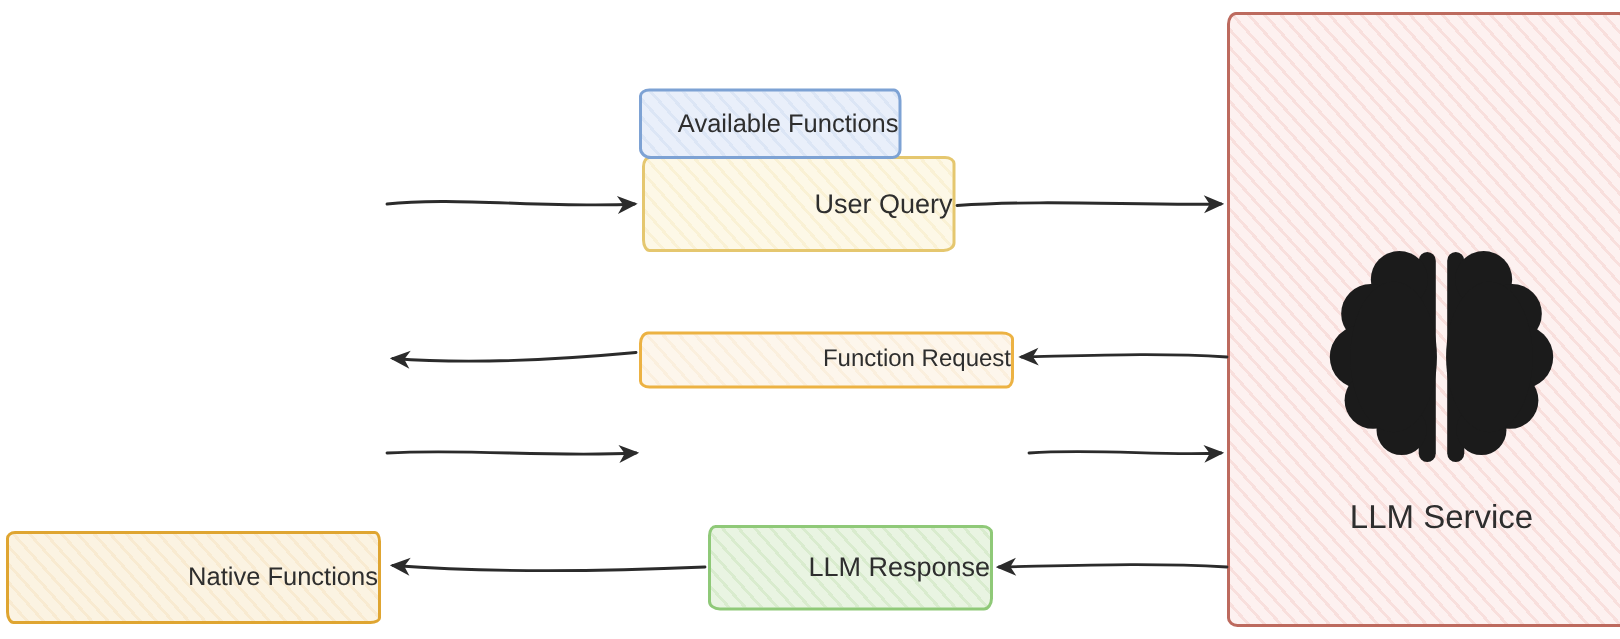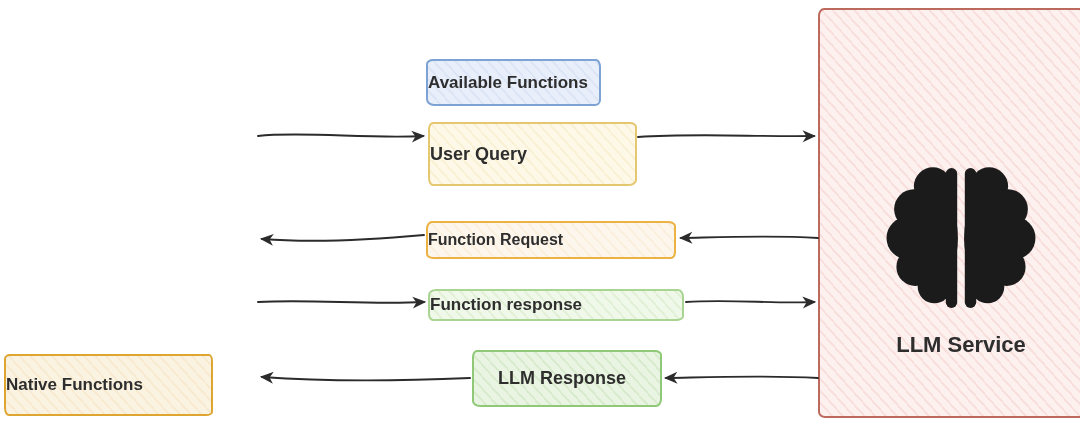--- a/index.html
+++ b/index.html
@@ -9,41 +9,41 @@
     width: 1080px;
     height: 426px;
     background: #ffffff;
     font-family: "Liberation Sans", sans-serif;
     overflow: hidden;
   }
   .node, .msg {
     position: absolute;
     display: flex;
     align-items: center;
-    justify-content: flex-start;
-    font-weight: 700;
+    justify-content: flex-end;
+    font-weight: 400;
     color: #2e2e2e;
   }
   
   #application {
     left: 8px; top: 10px; width: 250px; height: 408px;
     border: 2px solid var(--application_border);
     border-radius: 5px 7px 6px 8px / 7px 5px 8px 6px;
     background:
       repeating-linear-gradient(48deg, rgba(233,205,130,0.14) 0 2px, transparent 2px 9px),
       var(--application_fill);
     align-items: flex-start;
   }
   #application .node-label {
     position: absolute; top: 196px; left: 0; width: 100%;
     text-align: center; font-size: 23px; letter-spacing: 0.2px;
   }
   
   #native-functions {
-    left: 4px; top: 354px; width: 209px; height: 62px;
+    left: 4px; top: 354px; width: 250px; height: 62px;
     border: 2.5px solid var(--native_border);
     border-radius: 6px 4px 7px 5px / 5px 7px 4px 8px;
     background:
       repeating-linear-gradient(48deg, rgba(235,190,120,0.16) 0 2px, transparent 2px 8px),
       var(--native_fill);
     font-size: 17px;
     z-index: 3;
   }
   
   #llm-service {
@@ -72,21 +72,21 @@
       var(--available_fill);
     font-size: 17px; z-index: 4;
   }
   #user-query {
     left: 428px; top: 104px; width: 209px; height: 64px;
     border: 2px solid var(--user_query_border);
     border-radius: 5px 7px 8px 5px / 7px 5px 6px 8px;
     background:
       repeating-linear-gradient(48deg, rgba(235,210,130,0.18) 0 2px, transparent 2px 8px),
       var(--user_query_fill);
-    font-size: 18px; z-index: 2; margin-top: 18px;
+    font-size: 18px; z-index: 2;
   }
   #function-request {
     left: 426px; top: 221px; width: 250px; height: 38px;
     border: 2.5px solid var(--function_request_border);
     border-radius: 6px 8px 5px 7px / 8px 5px 7px 5px;
     background:
       repeating-linear-gradient(48deg, rgba(238,200,140,0.15) 0 2px, transparent 2px 8px),
       var(--function_request_fill);
     font-size: 16px; z-index: 2;
   }
@@ -158,23 +158,20 @@
   </div>
 
   <div class="msg" id="user-query">
     <span>User Query</span>
   </div>
 
   <div class="msg" id="function-request">
     <span>Function Request</span>
   </div>
 
-  <div class="msg" id="function-response">
-    <span>Function response</span>
-  </div>
 
   <div class="msg" id="llm-response">
     <span>LLM Response</span>
   </div>
 
   <svg id="arrow-layer">
     <defs>
       <marker id="ah" viewBox="0 0 10 10" refX="8.5" refY="5" markerWidth="7.5" markerHeight="7.5" orient="auto-start-reverse">
         <path d="M0.5,0.8 L10,5 L0.5,9.2 L3.2,5 z" fill="#2b2b2b"></path>
       </marker>

